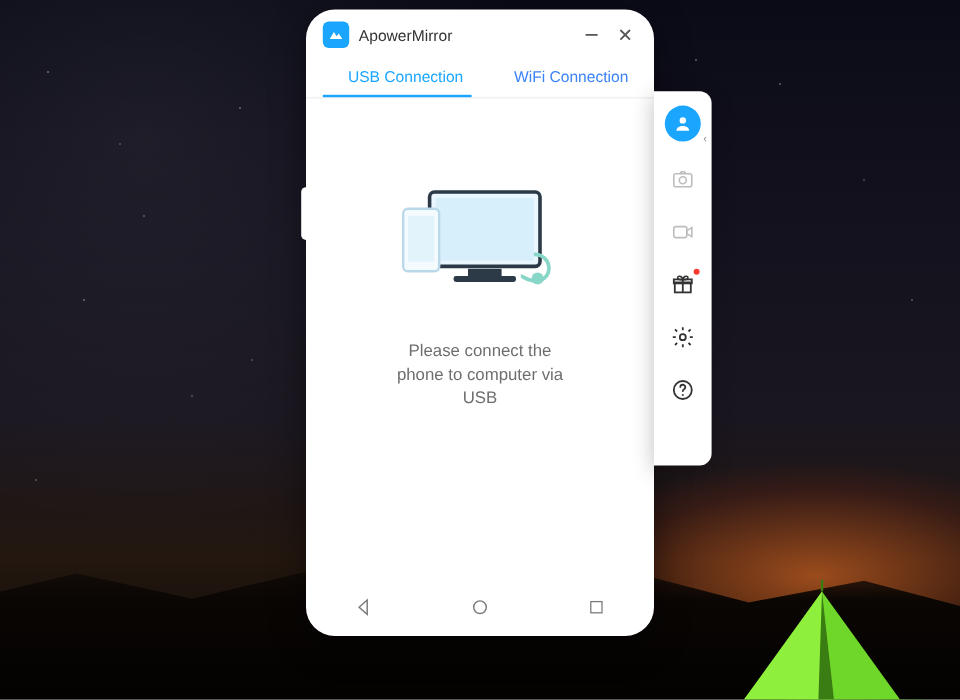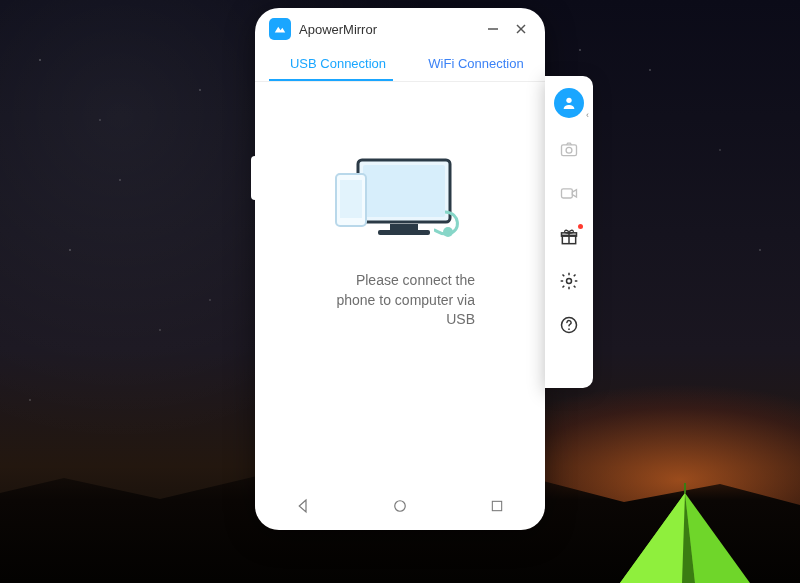--- a/index.html
+++ b/index.html
@@ -51,21 +51,21 @@
   .winbtn { width:20px; height:20px; display:flex; align-items:center; justify-content:center; color:#555; cursor:pointer; }
 
   .tabs { display:flex; }
   .tab { flex:1; text-align:center; font-size:13px; padding:10px 0; color:#3b82f6; cursor:pointer; position:relative; }
   .tab.active { color:#1aa6ff;padding-left:14px; }
   .tab.active::after { content:""; position:absolute; left:14px; right:14px; bottom:0; height:2px; background:#1aa6ff; }
   .tabline { height:1px; background:#eee; }
 
   .content { flex:1; display:flex; flex-direction:column; align-items:center; justify-content:flex-start; padding-top:70px; }
   .illus { width:140px; height:95px; }
-  .msg { margin-top:24px; text-align:right; color:#6e6e6e; font-size:14px; line-height:1.4; white-space:pre-line; width:150px; }
+  .msg { margin-top:36px; text-align:center; color:#6e6e6e; font-size:14px; line-height:1.4; white-space:pre-line; width:150px; }
 
   .navbar { height:48px; display:flex; align-items:center; justify-content:space-around; }
   .navbtn { width:40px; height:40px; display:flex; align-items:center; justify-content:center; color:#7a7a7a; cursor:pointer; }
 
   
   .sidepanel {
     position:absolute; left:545px; top:76px; width:48px; height:312px;
     background:#fff; border-radius:0 10px 10px 0; box-shadow:0 4px 18px rgba(0,0,0,0.25);
     display:flex; flex-direction:column; align-items:center; padding:12px 0; gap:18px;
   }

